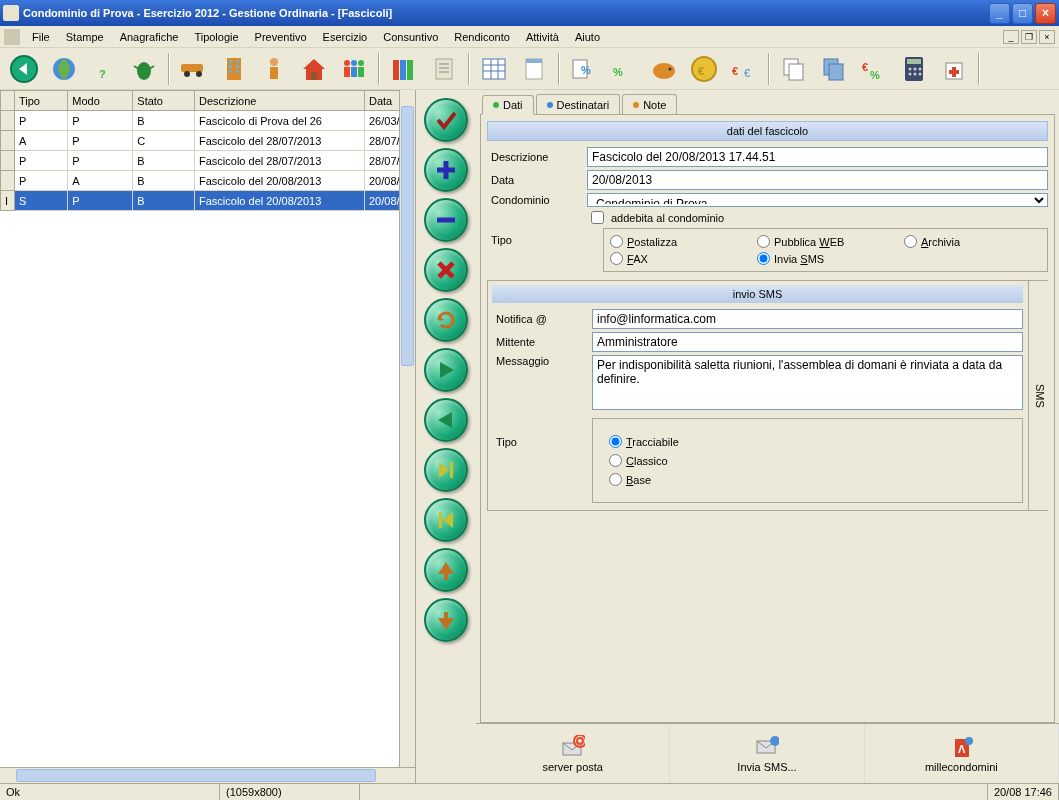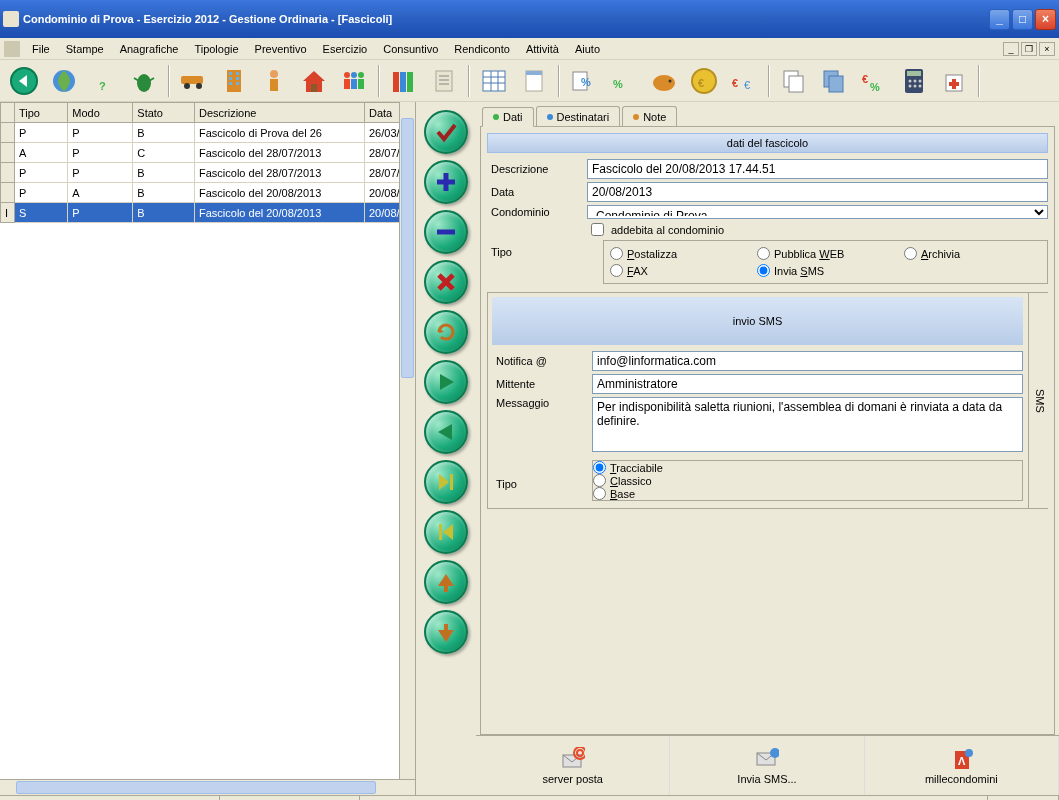--- a/index.html
+++ b/index.html
@@ -1,19 +1,19 @@
 <!DOCTYPE html>
 <html><head>
 <meta charset="utf-8">
 <style>
 * { box-sizing: border-box; margin: 0; padding: 0; font-family: "Tahoma", "Segoe UI", sans-serif; font-size: 11px; }
 body { background: #ece9d8; width: 1059px; height: 800px; overflow: hidden; }
 
 
-.titlebar { height: 38px; background: linear-gradient(to bottom, #3b77dd 0%, #2a5fc0 50%, #1b4db0 100%); display: flex; align-items: center; padding: 0 3px; color: white; font-weight: bold; font-size: 12px; }
+.titlebar { height: 26px; background: linear-gradient(to bottom, #3b77dd 0%, #2a5fc0 50%, #1b4db0 100%); display: flex; align-items: center; padding: 0 3px; color: white; font-weight: bold; font-size: 12px; }
 .titlebar .app-icon { width: 16px; height: 16px; background: #e8e4d0; margin-right: 4px; border-radius: 2px; }
 .titlebar .title-text { flex: 1; }
 .titlebar .winbtns { display: flex; gap: 2px; }
 .titlebar .winbtn { width: 21px; height: 21px; border-radius: 3px; display: flex; align-items: center; justify-content: center; color: white; font-weight: bold; font-size: 12px; cursor: pointer; }
 .titlebar .winbtn.min, .titlebar .winbtn.max { background: linear-gradient(to bottom, #7aa5e8, #3b77dd); border: 1px solid #2a5fc0; }
 .titlebar .winbtn.close { background: linear-gradient(to bottom, #f08262, #d9432a); border: 1px solid #a82e18; }
 
 
 .menubar { height: 22px; background: #ece9d8; display: flex; align-items: center; padding: 0 4px; border-bottom: 1px solid #d6d2bf; }
 .menubar .micon { width: 16px; height: 16px; background: #ccc8b0; margin-right: 4px; }
@@ -62,24 +62,24 @@
 .form-row input[type=text], .form-row select, .form-row textarea { flex: 1; border: 1px solid #7f9db9; padding: 2px 4px; background: white; font-size: 12px; }
 .form-row textarea { height: 55px; resize: none; font-family: inherit; }
 .form-row select { height: 14px; }
 .checkbox-row { display: flex; align-items: center; gap: 7px; margin: 4px 0 4px 104px; }
 
 .type-group { border: 1px solid #aca899; padding: 6px; margin-left: 100px; display: grid; grid-template-columns: repeat(3, 1fr); gap: 4px 10px; }
 .radio-item { display: flex; align-items: center; gap: 4px; }
 .radio-item .ul { text-decoration: underline; }
 
 .sms-section { margin-top: 8px; border: 1px solid #aca899; padding: 4px; position: relative; }
-.sms-header { background: linear-gradient(to bottom, #d8e4f5, #b8cce8); text-align: center; padding: 18px; margin-bottom: 6px; }
+.sms-header { background: linear-gradient(to bottom, #d8e4f5, #b8cce8); text-align: center; padding: 3px; margin-bottom: 6px; }
 .sms-side { position: absolute; right: -1px; top: 0; bottom: 0; width: 20px; border-left: 1px solid #aca899; writing-mode: vertical-rl; text-align: center; padding: 6px 2px; background: #ece9d8; }
 .sms-inner { margin-right: 20px; }
-.sms-type-group { border: 1px solid #aca899; padding: 0; margin-left: 100px; display: flex; flex-direction: column; }
+.sms-type-group { border: 1px solid #aca899; padding: 16px; margin-left: 100px; display: flex; flex-direction: column; gap: 6px; }
 
 
 .bottom-bar { height: 60px; border-top: 1px solid #aca899; display: flex; }
 .bbtn { flex: 1; display: flex; flex-direction: column; align-items: center; justify-content: center; gap: 2px; cursor: pointer; border-right: 1px solid #ddd; }
 .bbtn .bicon { width: 24px; height: 24px; }
 
 
 .statusbar { height: 17px; background: #ece9d8; border-top: 1px solid #aca899; display: flex; align-items: center; font-size: 11px; }
 .statusbar .sbcell { padding: 0 6px; border-right: 1px solid #aca899; height: 100%; display: flex; align-items: center; }
 .statusbar .sbfill { flex: 1; }

